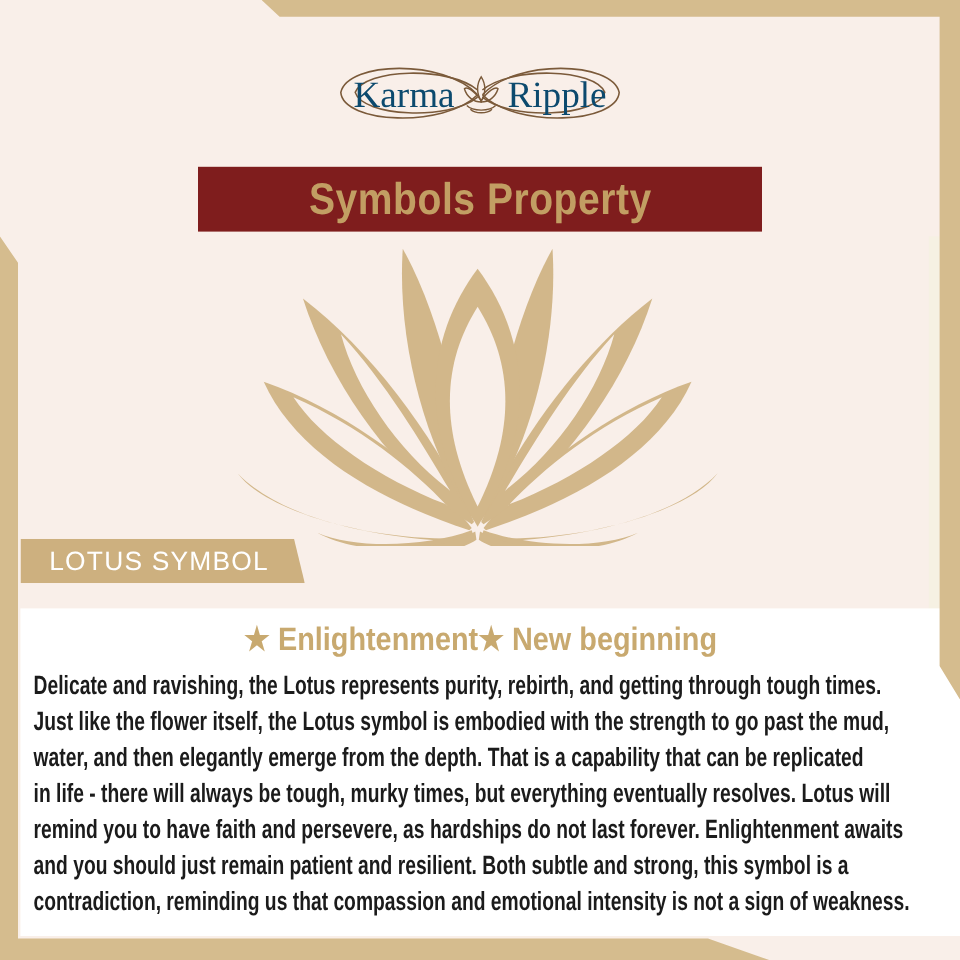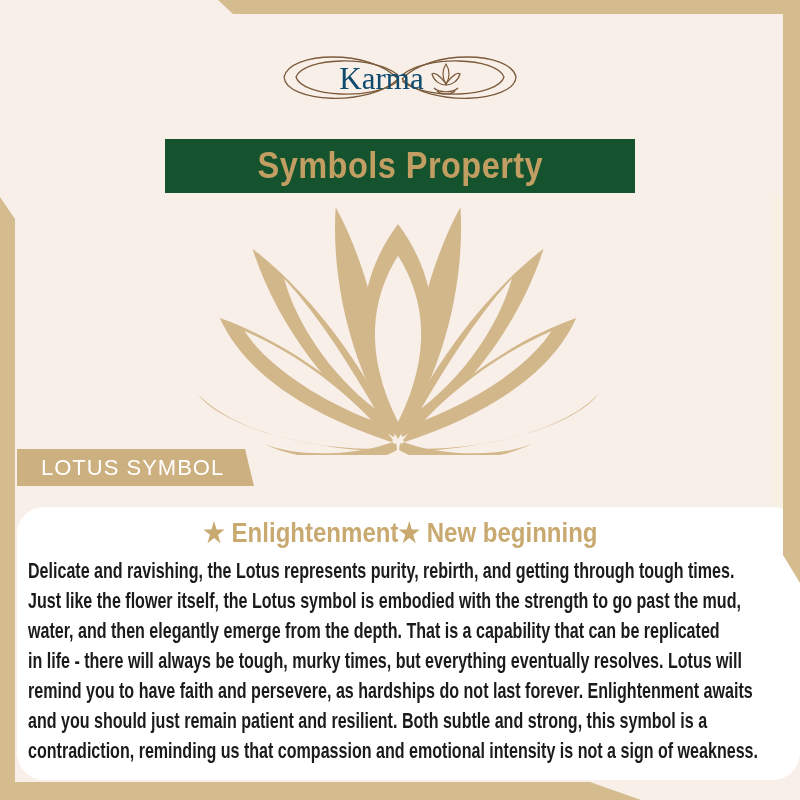--- a/index.html
+++ b/index.html
@@ -17,41 +17,41 @@
   
   .logo{position:absolute;left:270px;top:44px;width:260px;height:70px;z-index:10;}
   .logo .swirl{position:absolute;left:0;top:0;}
   .logo .words{
     position:absolute;inset:0;display:flex;align-items:center;justify-content:center;gap:7px;
     font-family:"Liberation Serif",serif;font-size:31px;color:#0c4a6e;
   }
 
   
   .title-box{
-    position:absolute;left:165px;top:139px;width:470px;height:54px;background:#14532d;
+    position:absolute;left:165px;top:139px;width:470px;height:54px;background:#7f1d1d;
     display:flex;align-items:center;justify-content:center;z-index:10;
   }
   .title-box .t{
     font-size:37px;font-weight:bold;color:#c29e63;white-space:nowrap;
     display:inline-block;transform:scaleX(.88);letter-spacing:.5px;
   }
 
   
   .lotus{position:absolute;left:197px;top:203px;z-index:8;}
 
   
   .banner{
     position:absolute;left:17px;top:449px;width:242px;height:37px;background:#cdb07f;
     clip-path:polygon(0 0,228px 0,237px 37px,0 37px);
     display:flex;align-items:center;z-index:10;
   }
   .banner .b{color:#ffffff;font-size:22px;padding-left:24px;letter-spacing:1px;white-space:nowrap;}
 
   
-  .content{position:absolute;left:17px;top:507px;width:783px;height:273px;background:#ffffff;z-index:10;border-radius:27px;}
+  .content{position:absolute;left:17px;top:507px;width:783px;height:273px;background:#ffffff;z-index:10;}
   .heading{
     position:absolute;left:0;right:17px;top:10px;text-align:center;
     font-size:27px;font-weight:bold;color:#c8a96f;white-space:nowrap;
   }
   .heading span{display:inline-block;transform:scaleX(.89);}
   .lines{
     position:absolute;left:11px;top:49px;
     transform:scaleX(.73);transform-origin:top left;
   }
   .pline{
@@ -77,20 +77,21 @@
     </svg>
     <div class="words">
       <span>Karma</span>
       <svg width="30" height="38" viewBox="0 0 30 38" fill="none" stroke="#7b5a3a" stroke-width="1.2">
         <path d="M15,4 C11,10 11,18 15,24 C19,18 19,10 15,4 Z"></path>
         <path d="M15,24 C9,15 3,12 1,14 C3,21 9,25 15,25 Z"></path>
         <path d="M15,24 C21,15 27,12 29,14 C27,21 21,25 15,25 Z"></path>
         <path d="M3,28 C8,33 22,33 27,28"></path>
         <path d="M6,31 C10,35 20,35 24,31"></path>
       </svg>
+      <span>Ripple</span>
     </div>
   </div>
 
   <div class="title-box">
     <span class="t">Symbols Property</span>
   </div>
 
   <svg class="lotus" width="406" height="252" viewBox="0 0 410 252">
     <g fill="#d2b78a">
 

